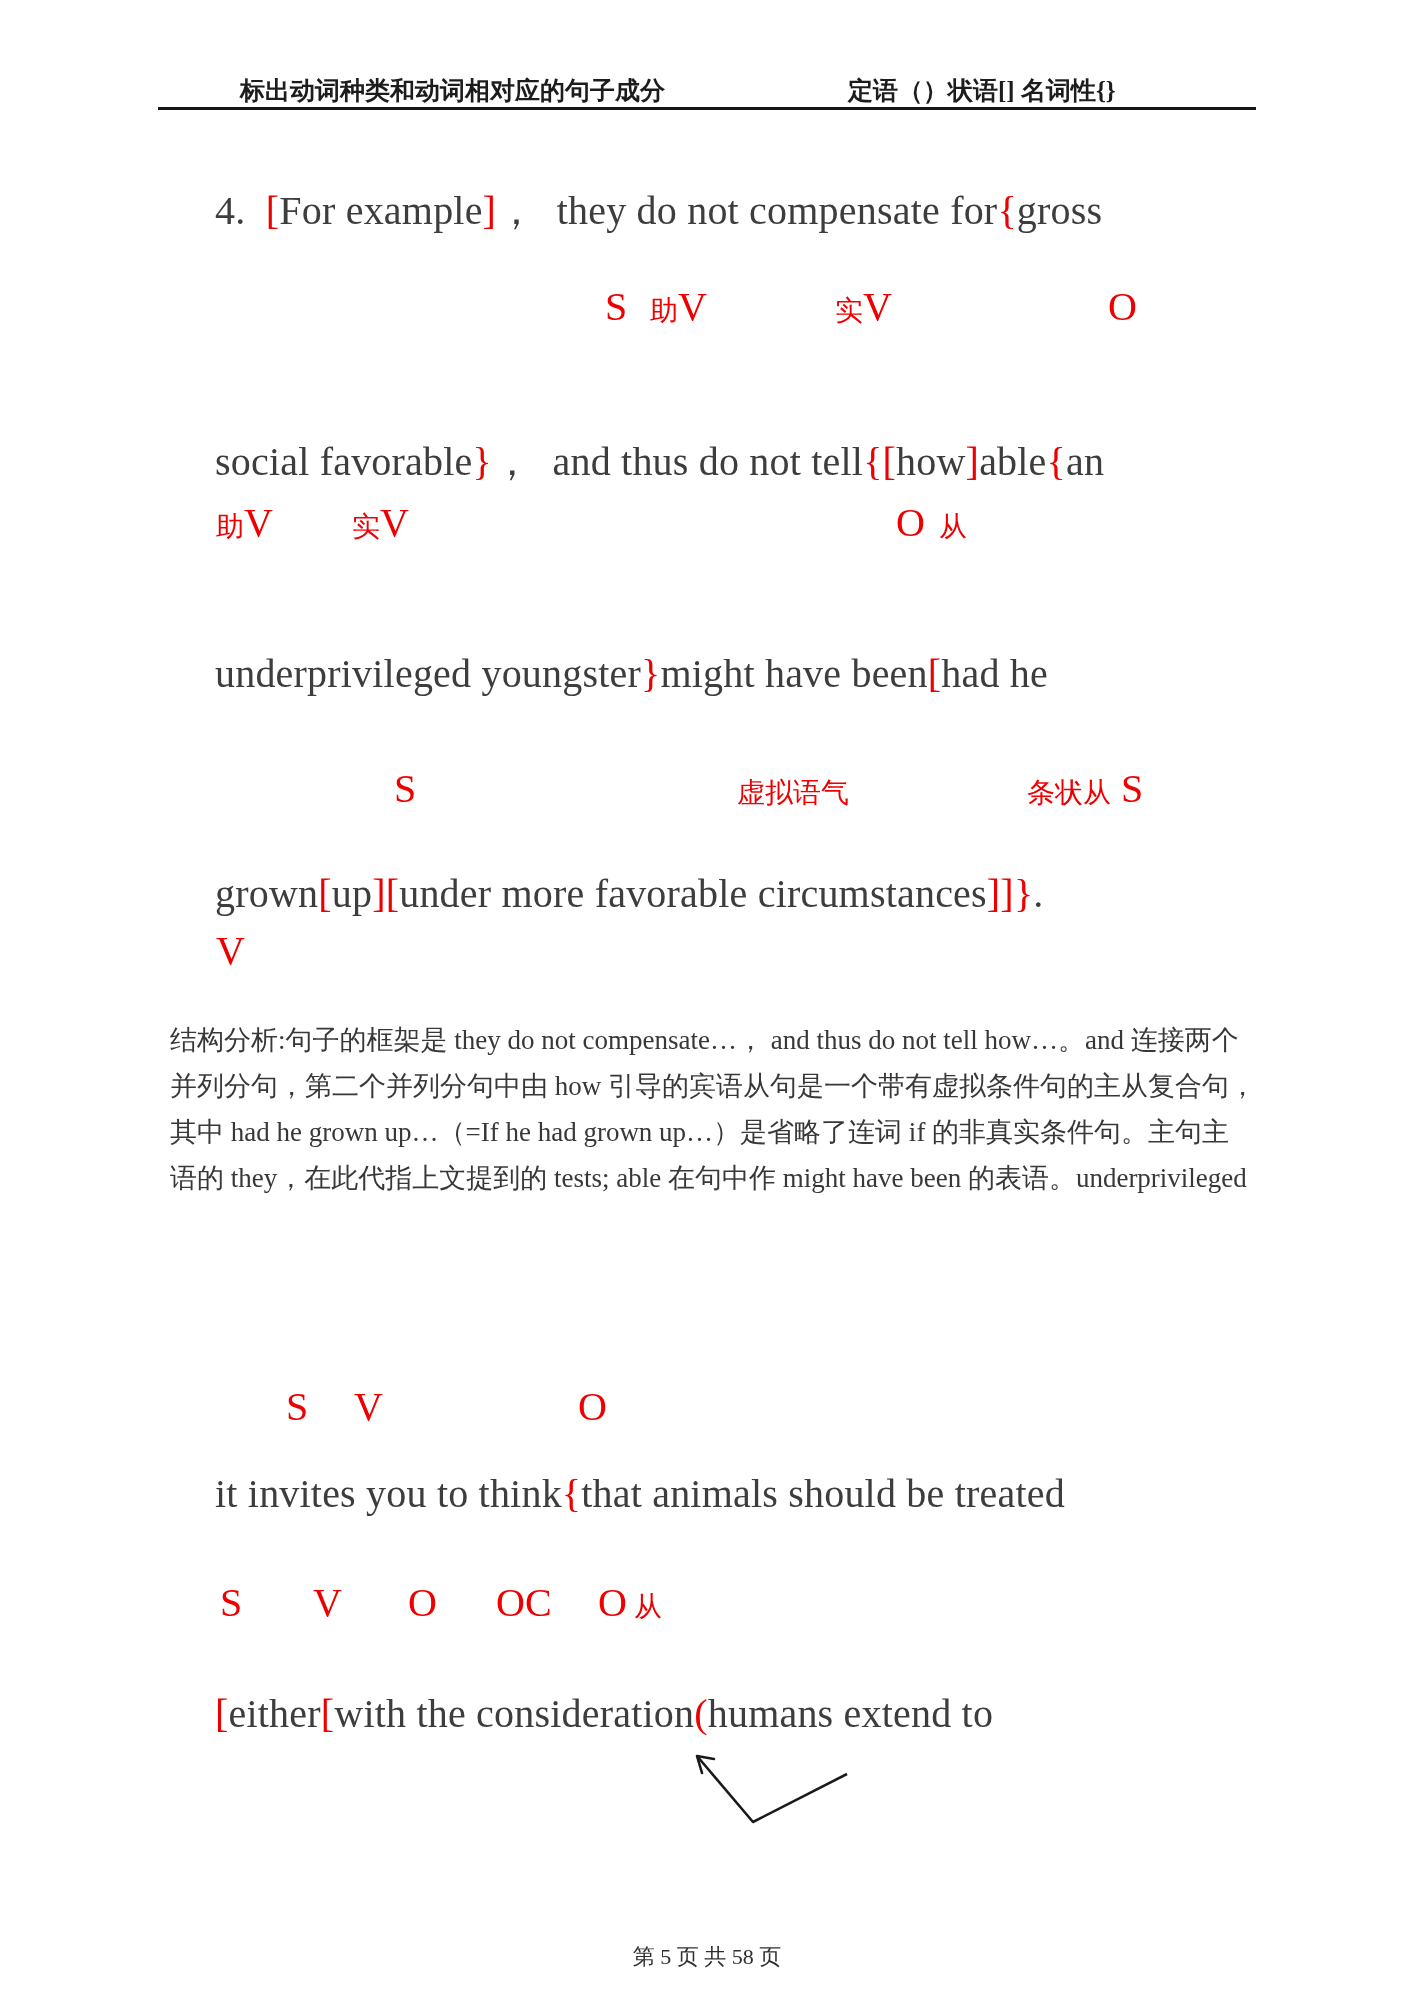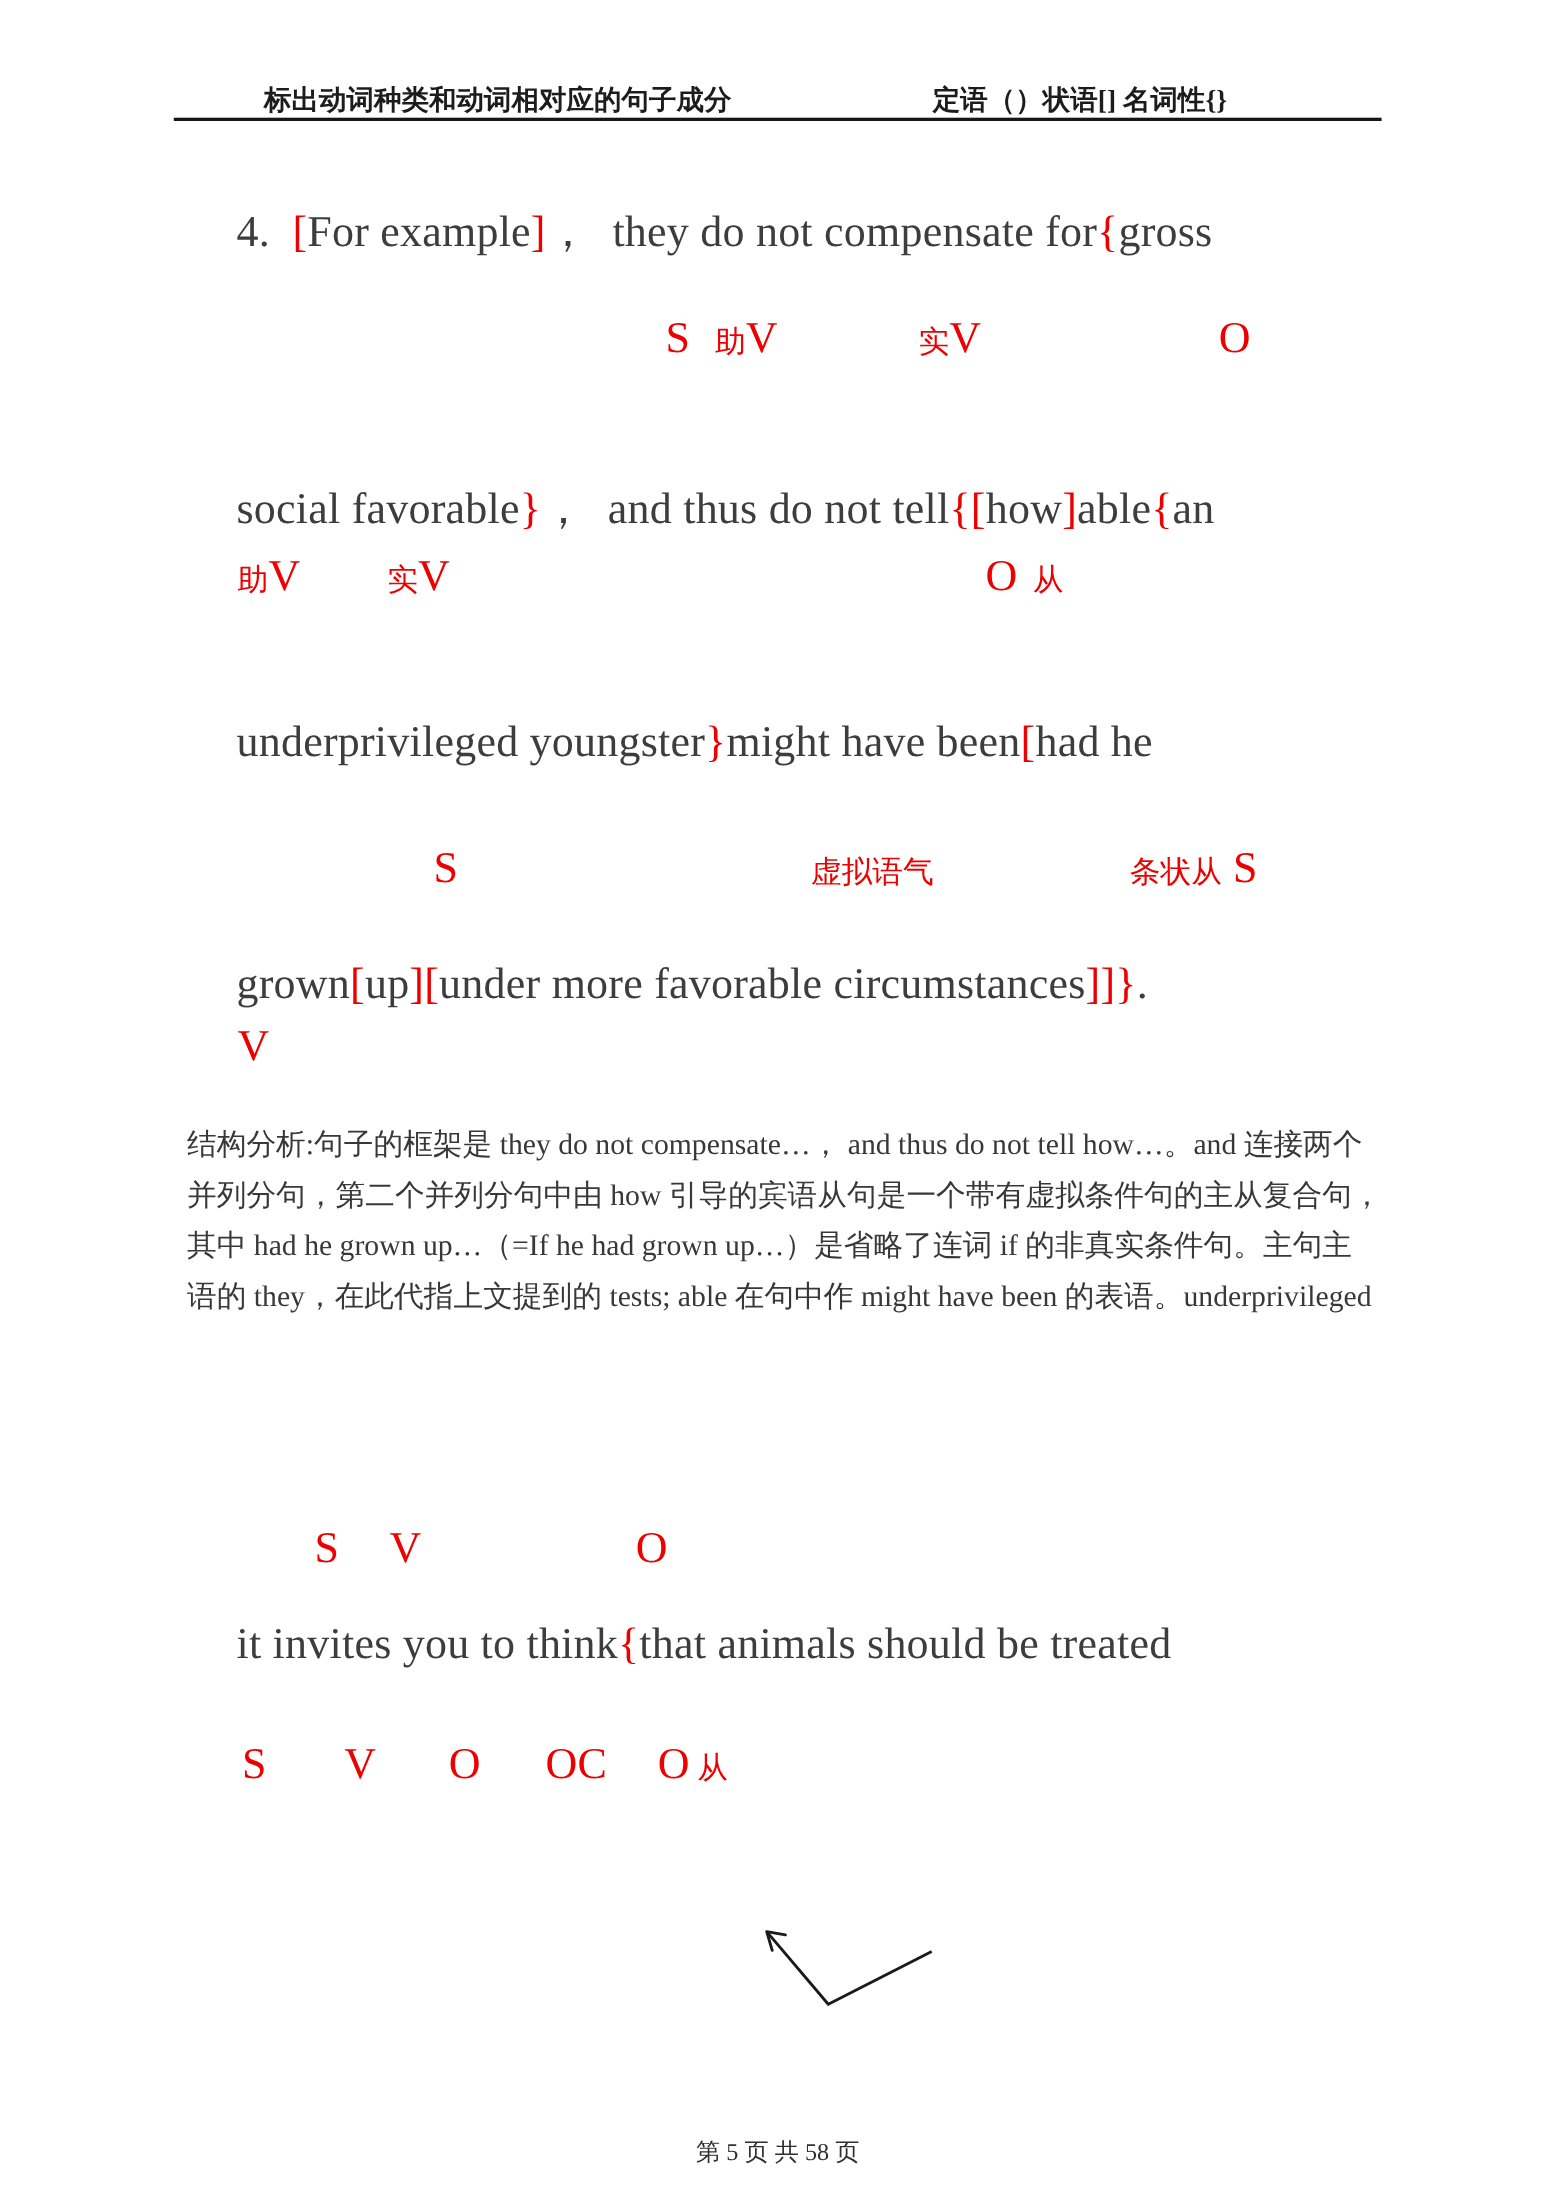--- a/index.html
+++ b/index.html
@@ -104,20 +104,21 @@
 
   <div class="sent" style="top:1470px"><span>it invites you to think</span><span class="red">{</span><span>that animals should be treated</span></div>
   <div class="ann" style="top:1580px">
       <span class="tok" style="left: 220px;"><span>S</span></span>
       <span class="tok" style="left: 313px;"><span>V</span></span>
       <span class="tok" style="left: 408px;"><span>O</span></span>
       <span class="tok" style="left: 496px;"><span>OC</span></span>
       <span class="tok" style="left: 598px;"><span>O</span><span class="cn"> 从</span></span>
     </div>
 
+  <div class="sent" style="top:1690px"><span class="red">[</span><span>either</span><span class="red">[</span><span>with the consideration</span><span class="red">(</span><span>humans extend to</span></div>
 
   <div class="arrow-wrap">
     <svg width="210" height="95" viewBox="0 0 210 95" xmlns="http://www.w3.org/2000/svg">
       <path d="M 42 14 L 98 80 L 192 32" fill="none" stroke="#1a1a1a" stroke-width="2.6" stroke-linejoin="round"></path>
       <path d="M 42 14 L 59 17 M 42 14 L 47 31" fill="none" stroke="#1a1a1a" stroke-width="2.6" stroke-linecap="round"></path>
     </svg>
   </div>
 
   <div class="footer">第 5 页 共 58 页</div>
 

